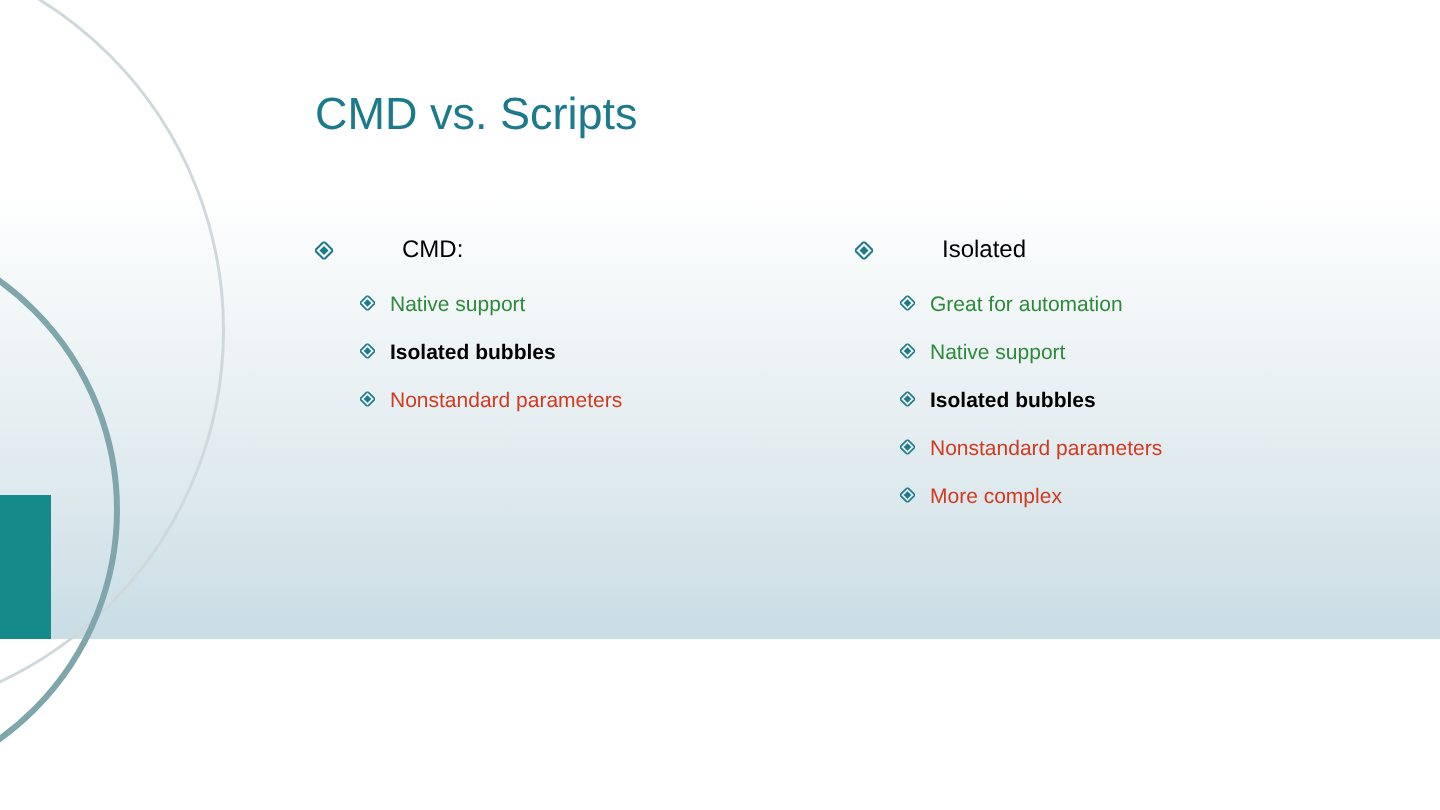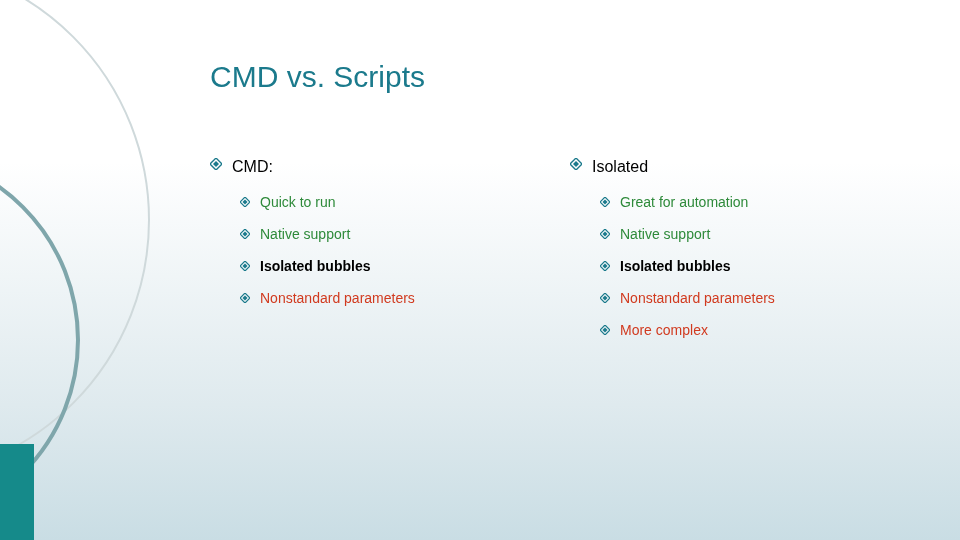--- a/index.html
+++ b/index.html
@@ -1,20 +1,20 @@
 <!DOCTYPE html>
 <html><head>
 <meta charset="utf-8">
 <style>
   * { margin: 0; padding: 0; box-sizing: border-box; }
   html, body { width: 960px; height: 540px; overflow: hidden; font-family: Arial, Helvetica, sans-serif; }
   .slide {
     position: relative;
     width: 960px;
-    height: 540px;
+    height: 426px;
     background: linear-gradient(to bottom, #ffffff 0%, #ffffff 30%, #dfeaee 75%, #c9dde4 100%);
   }
   
   .arc {
     position: absolute;
     border-radius: 50%;
     border-style: solid;
     background: transparent;
   }
   .arc1 {
@@ -51,24 +51,25 @@
   .columns {
     display: flex;
     gap: 0;
   }
   .col {
     flex: 0 0 330px;
   }
   .col + .col { margin-left: 30px; }
   .col-head {
     display: flex;
-    align-items: flex-start;
+    align-items: center;
     font-size: 16px;
     color: #000;
     margin-bottom: 18px;
+    gap: 36px;
   }
   .bullet-icon {
     display: inline-flex;
     width: 12px; height: 12px;
     margin-right: 10px;
     align-items: center; justify-content: center;
   }
   .bullet-icon svg { width: 12px; height: 12px; display:block; }
   .bullet-icon.sm { width: 10px; height: 10px; margin-right: 10px; }
   .bullet-icon.sm svg { width: 10px; height: 10px; }
@@ -107,29 +108,20 @@
           <span>CMD:</span>
         </div>
         <div class="sub-list">
           <div class="sub-item">
               <span class="bullet-icon sm">
                 <svg viewBox="0 0 12 12">
                   <polygon points="6,0 12,6 6,12 0,6" fill="none" stroke="#1b7a8c" stroke-width="1.4"></polygon>
                   <polygon points="6,3 9,6 6,9 3,6" fill="#1b7a8c"></polygon>
                 </svg>
               </span>
-              <span class="clr-green">Quick to run</span>
-            </div>
-          <div class="sub-item">
-              <span class="bullet-icon sm">
-                <svg viewBox="0 0 12 12">
-                  <polygon points="6,0 12,6 6,12 0,6" fill="none" stroke="#1b7a8c" stroke-width="1.4"></polygon>
-                  <polygon points="6,3 9,6 6,9 3,6" fill="#1b7a8c"></polygon>
-                </svg>
-              </span>
               <span class="clr-green">Native support</span>
             </div>
           <div class="sub-item">
               <span class="bullet-icon sm">
                 <svg viewBox="0 0 12 12">
                   <polygon points="6,0 12,6 6,12 0,6" fill="none" stroke="#1b7a8c" stroke-width="1.4"></polygon>
                   <polygon points="6,3 9,6 6,9 3,6" fill="#1b7a8c"></polygon>
                 </svg>
               </span>
               <span class="clr-black">Isolated bubbles</span>

